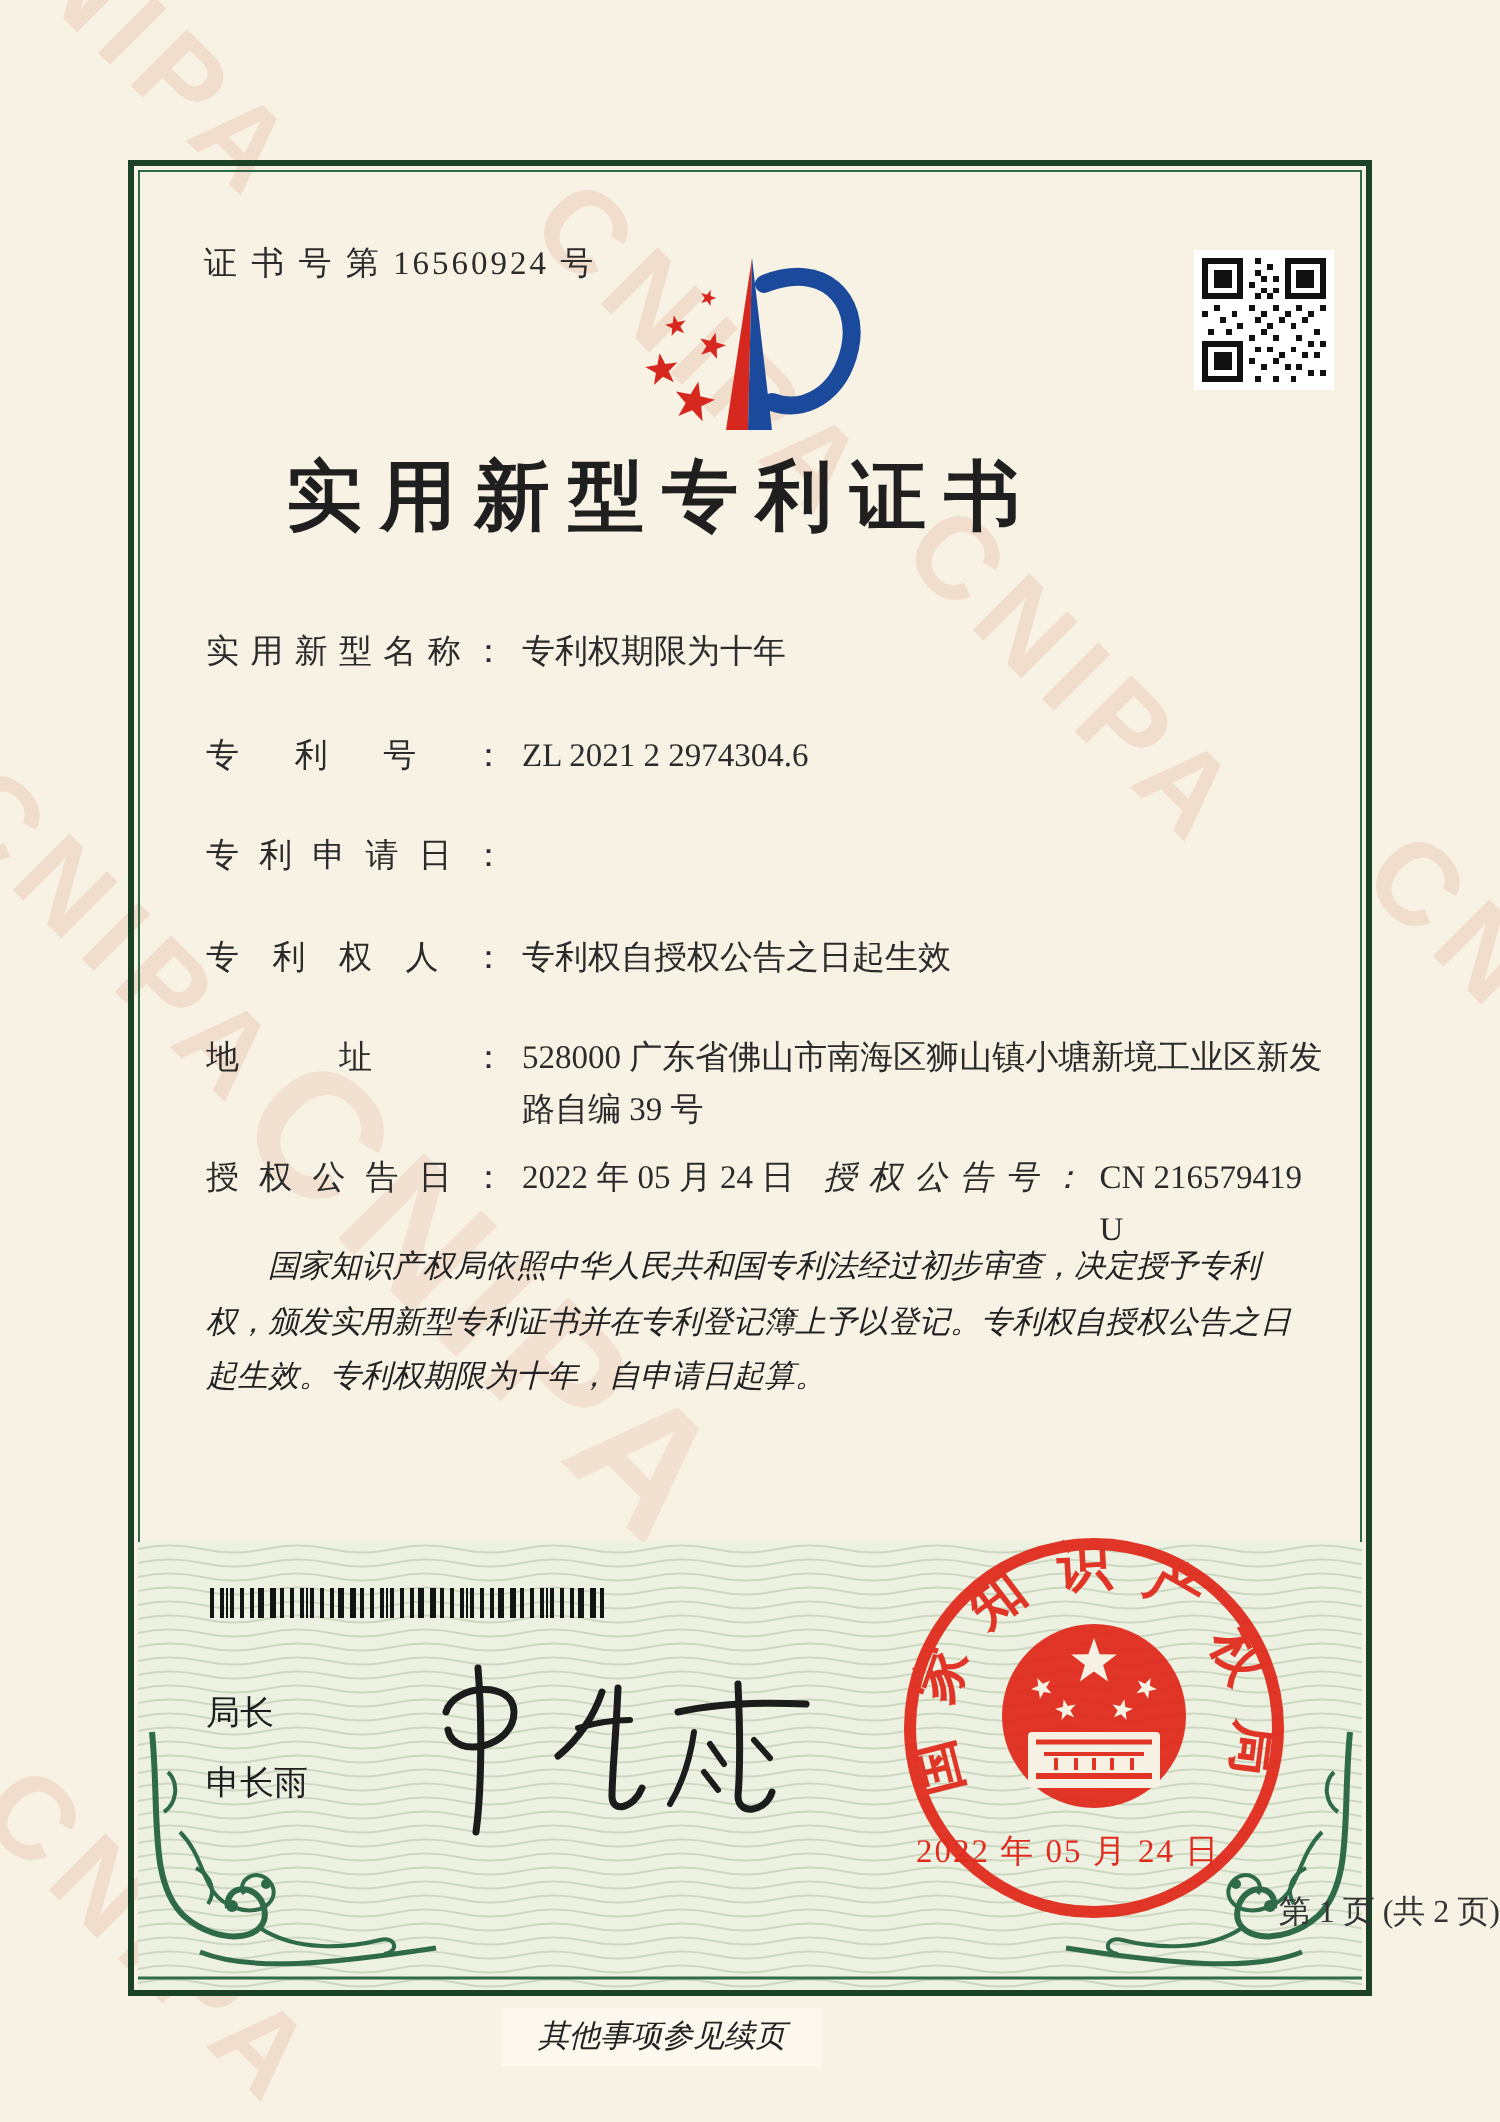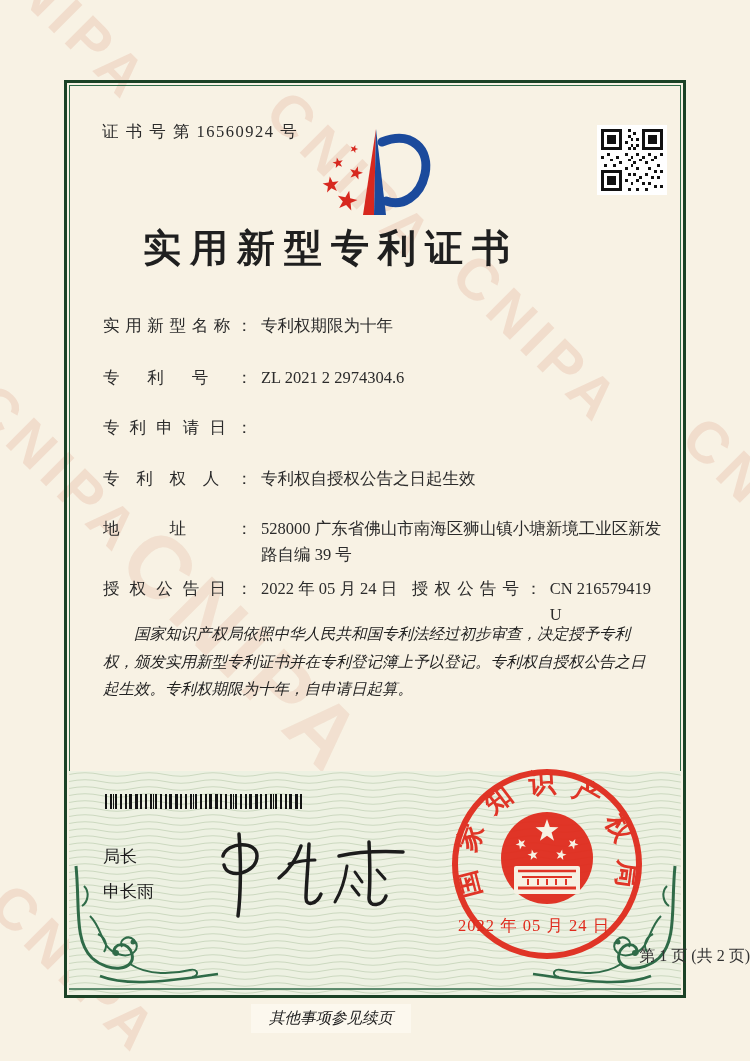--- a/index.html
+++ b/index.html
@@ -56,21 +56,21 @@
     letter-spacing:0.5px; white-space:nowrap;
   }
   .fvalue { margin-left:8px; }
   .frow.name { margin-bottom:26px; }
   .frow.inventor { margin-bottom:24px; }
   .frow.patno { margin-bottom:25px; }
   .frow.filing { margin-bottom:25px; }
   .frow.patentee { margin-bottom:25px; }
   .frow.addr { margin-bottom:9px; }
   .frow.addr .fvalue { width:404px; }
-  .flabel2 { flex:0 0 130px; margin-left:4px; text-align-last:justify; white-space:nowrap; }
+  .flabel2 { flex:0 0 130px; margin-left:4px; text-align-last:justify; white-space:nowrap;font-style:italic; }
 
   .body-text {
     position:absolute; left:103px; top:620px; width:548px;
     font-size:15.5px; font-style:italic; line-height:1.78; color:#222;
   }
   .body-text p { text-indent:2em; }
 
   
   .guilloche {
     position:absolute; left:69px; top:771px; width:612px; height:224px;

